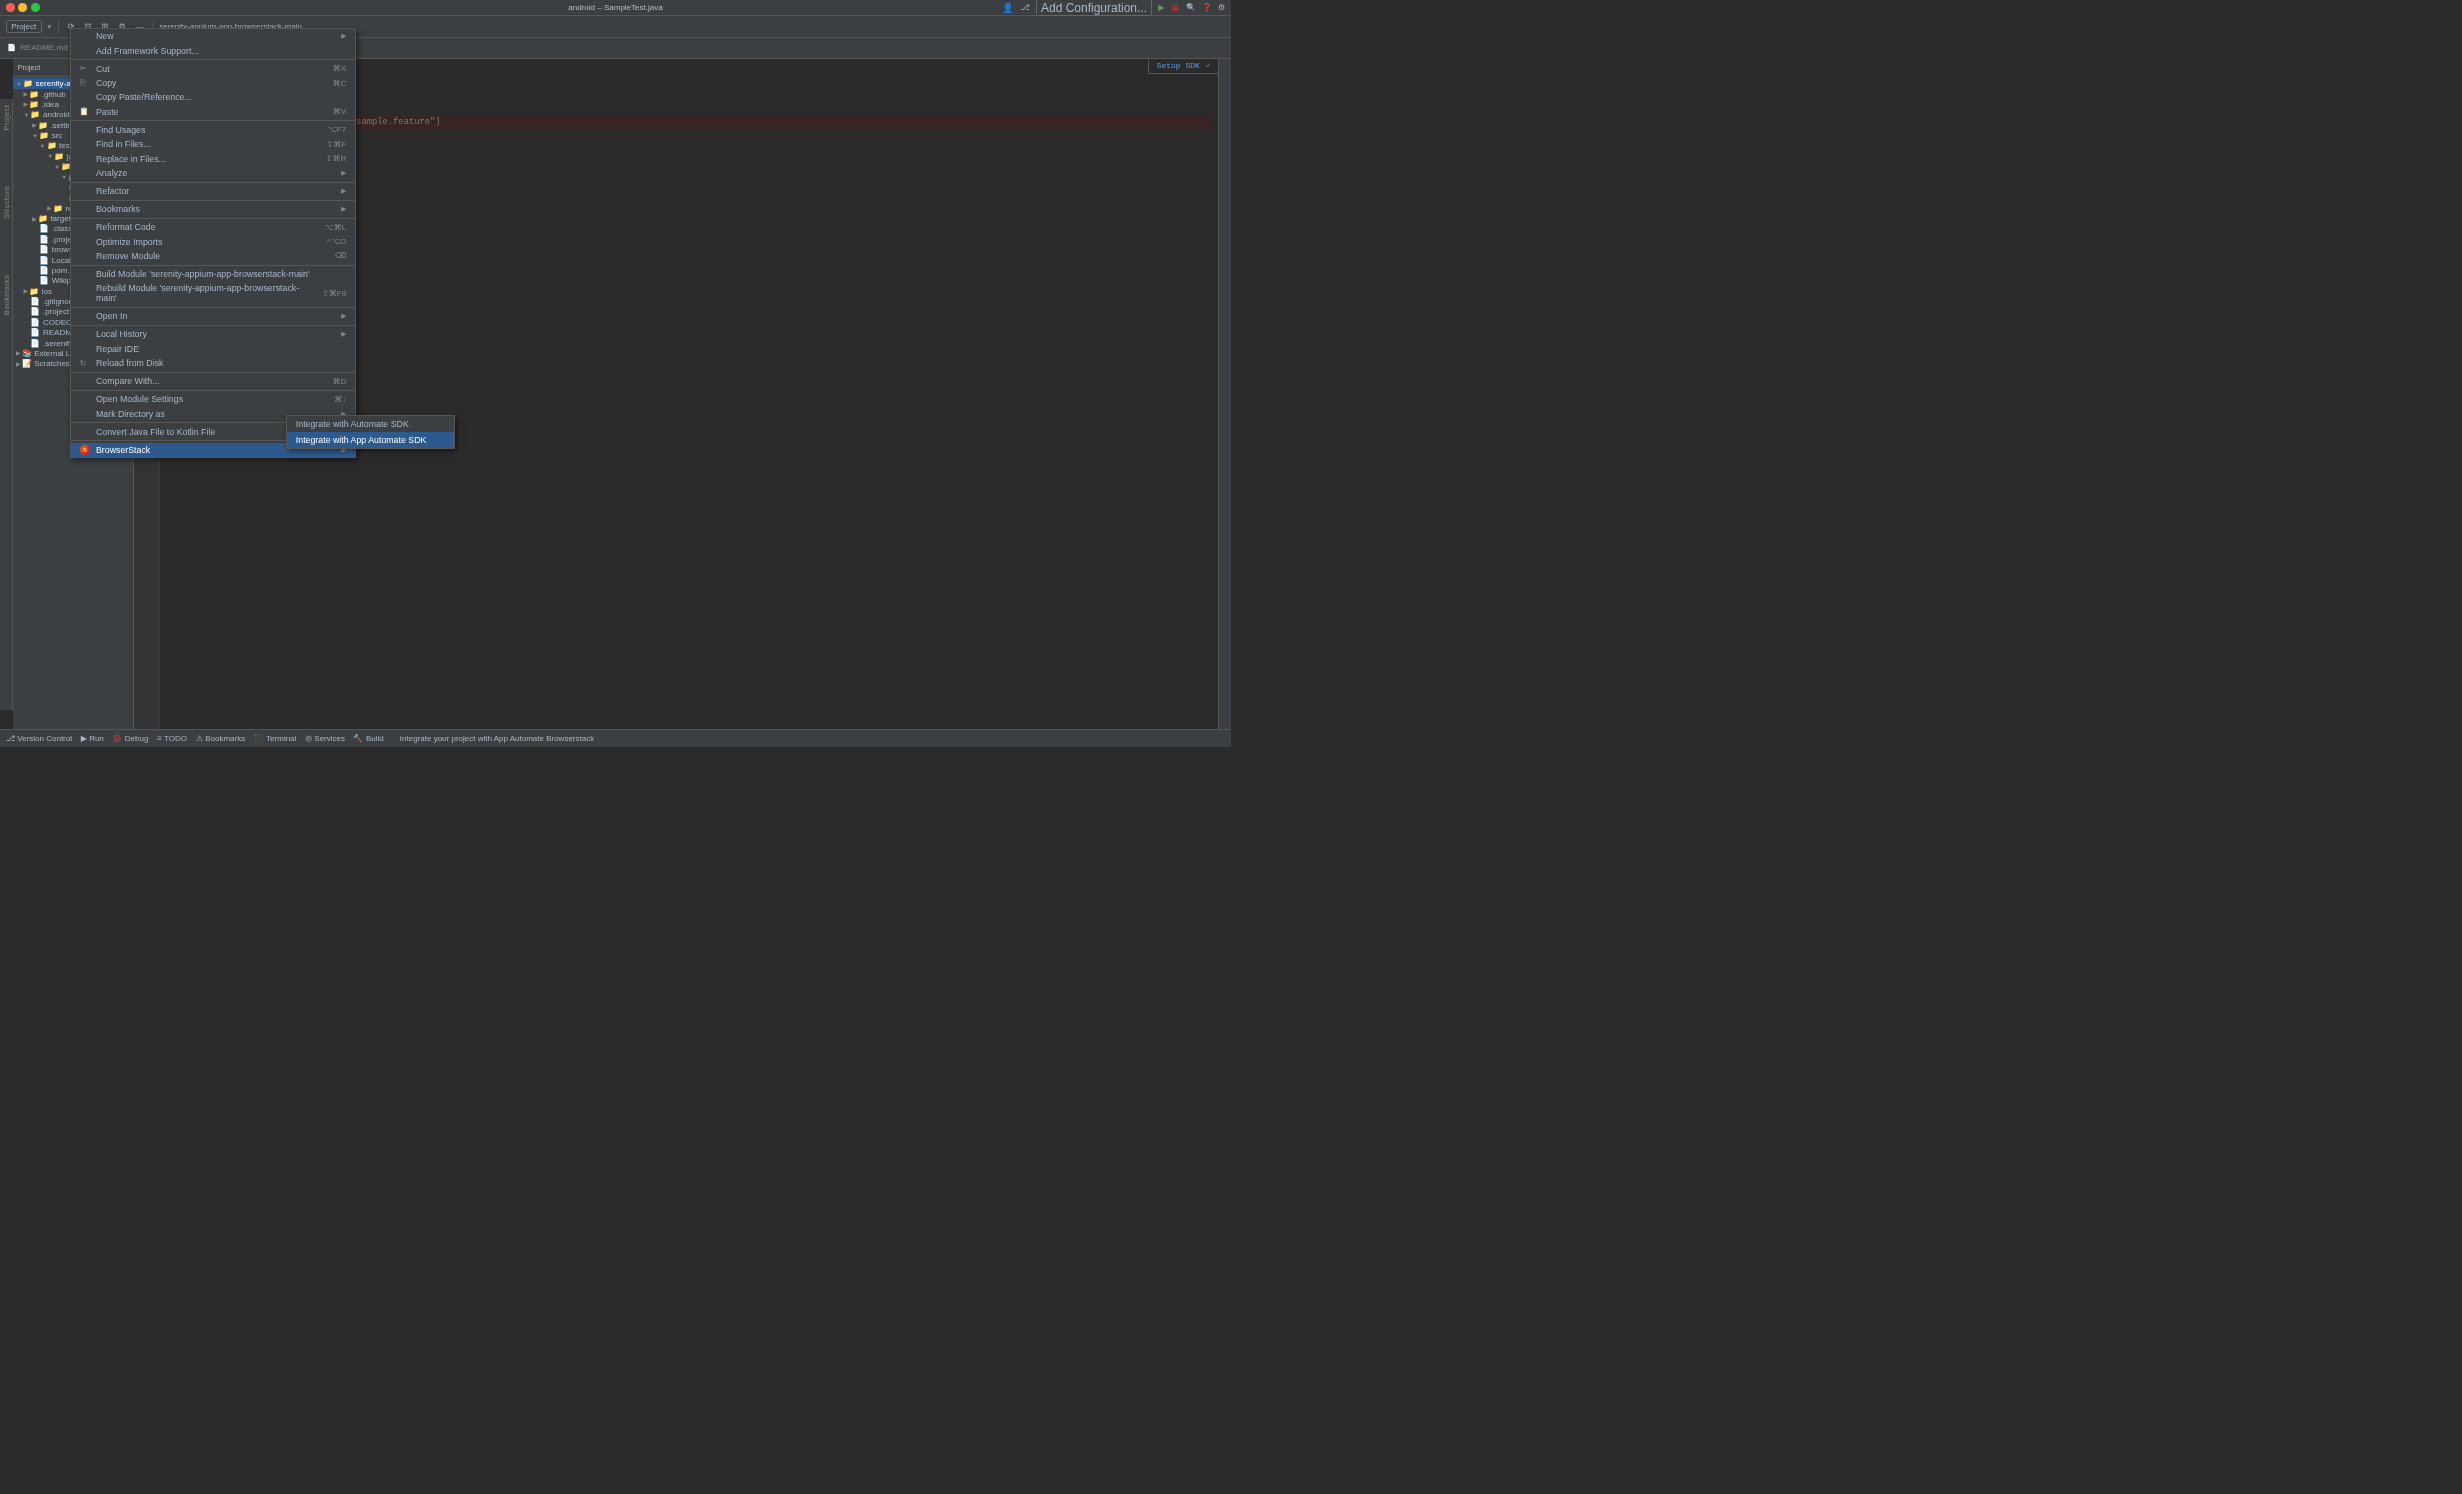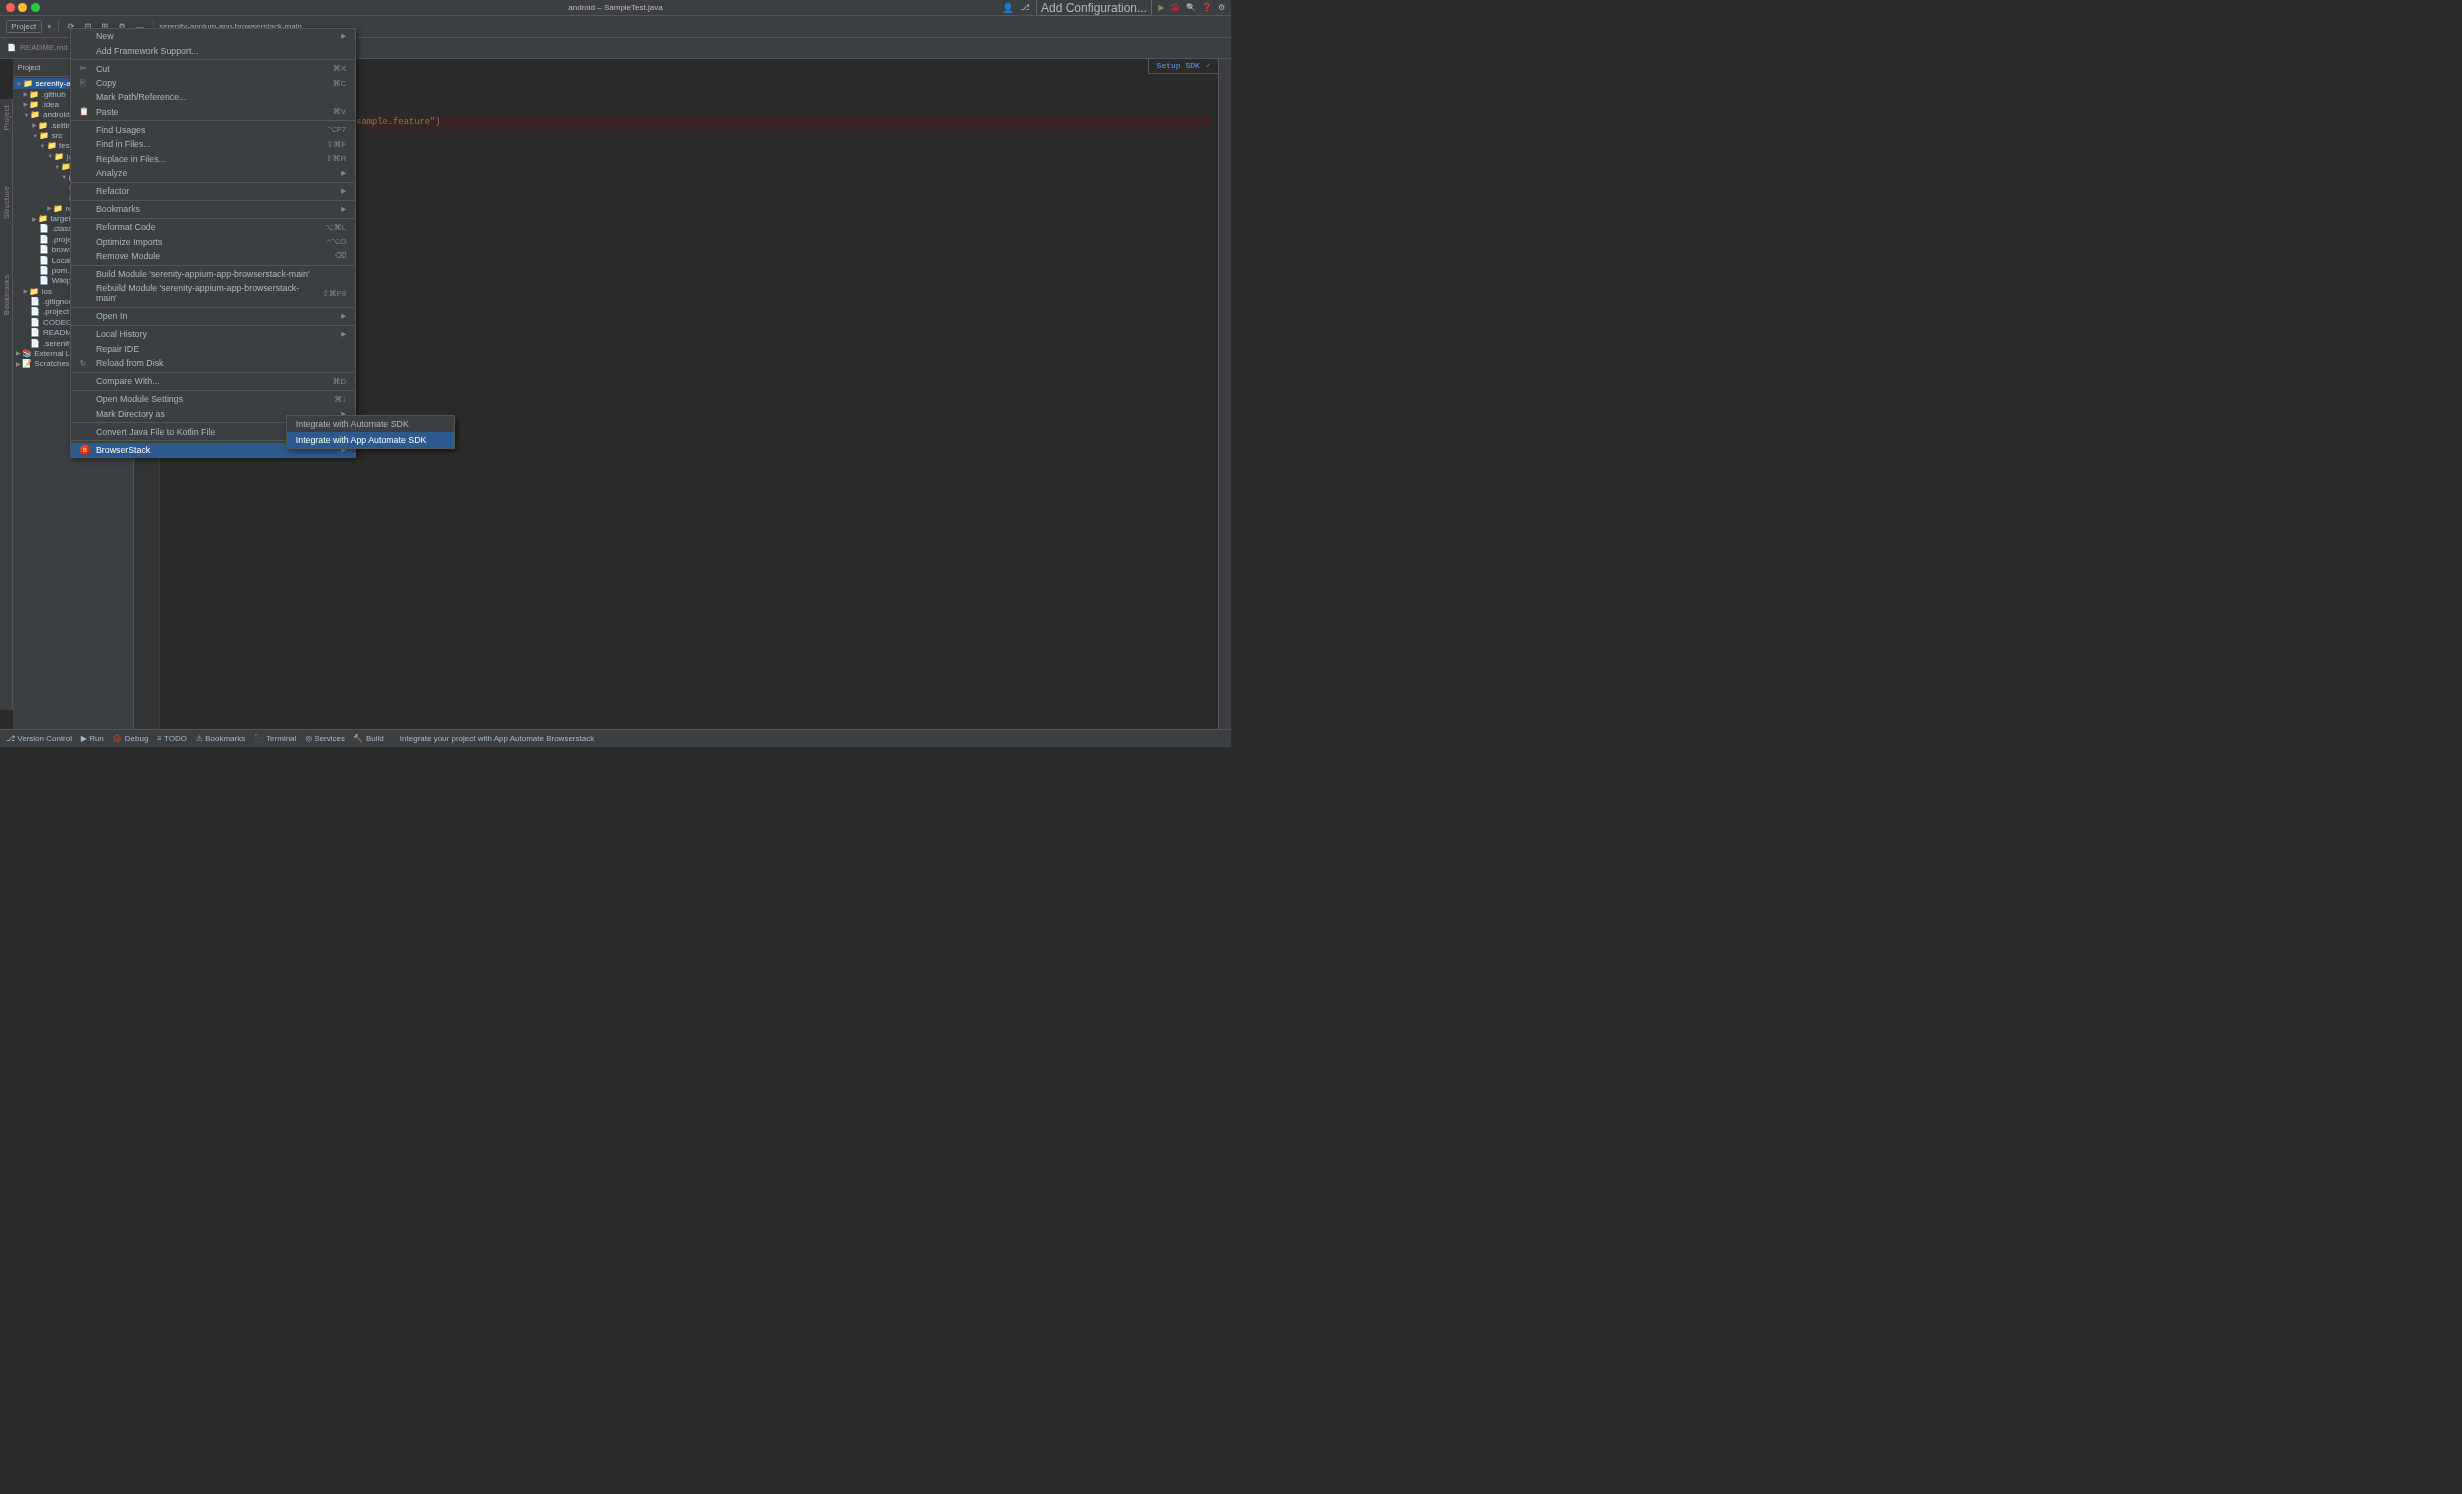--- a/index.html
+++ b/index.html
@@ -662,21 +662,21 @@
     <span class="menu-item-label">Cut</span>
     <span class="menu-item-shortcut">⌘X</span>
   </div>
   <div class="menu-item">
     <span class="menu-item-icon">⎘</span>
     <span class="menu-item-label">Copy</span>
     <span class="menu-item-shortcut">⌘C</span>
   </div>
   <div class="menu-item">
     <span class="menu-item-icon"></span>
-    <span class="menu-item-label">Mark Path/Reference...</span>
+    <span class="menu-item-label">Copy Paste/Reference...</span>
   </div>
   <div class="menu-item">
     <span class="menu-item-icon">📋</span>
     <span class="menu-item-label">Paste</span>
     <span class="menu-item-shortcut">⌘V</span>
   </div>
   <div class="menu-separator"></div>
   <div class="menu-item">
     <span class="menu-item-icon"></span>
     <span class="menu-item-label">Find Usages</span>

